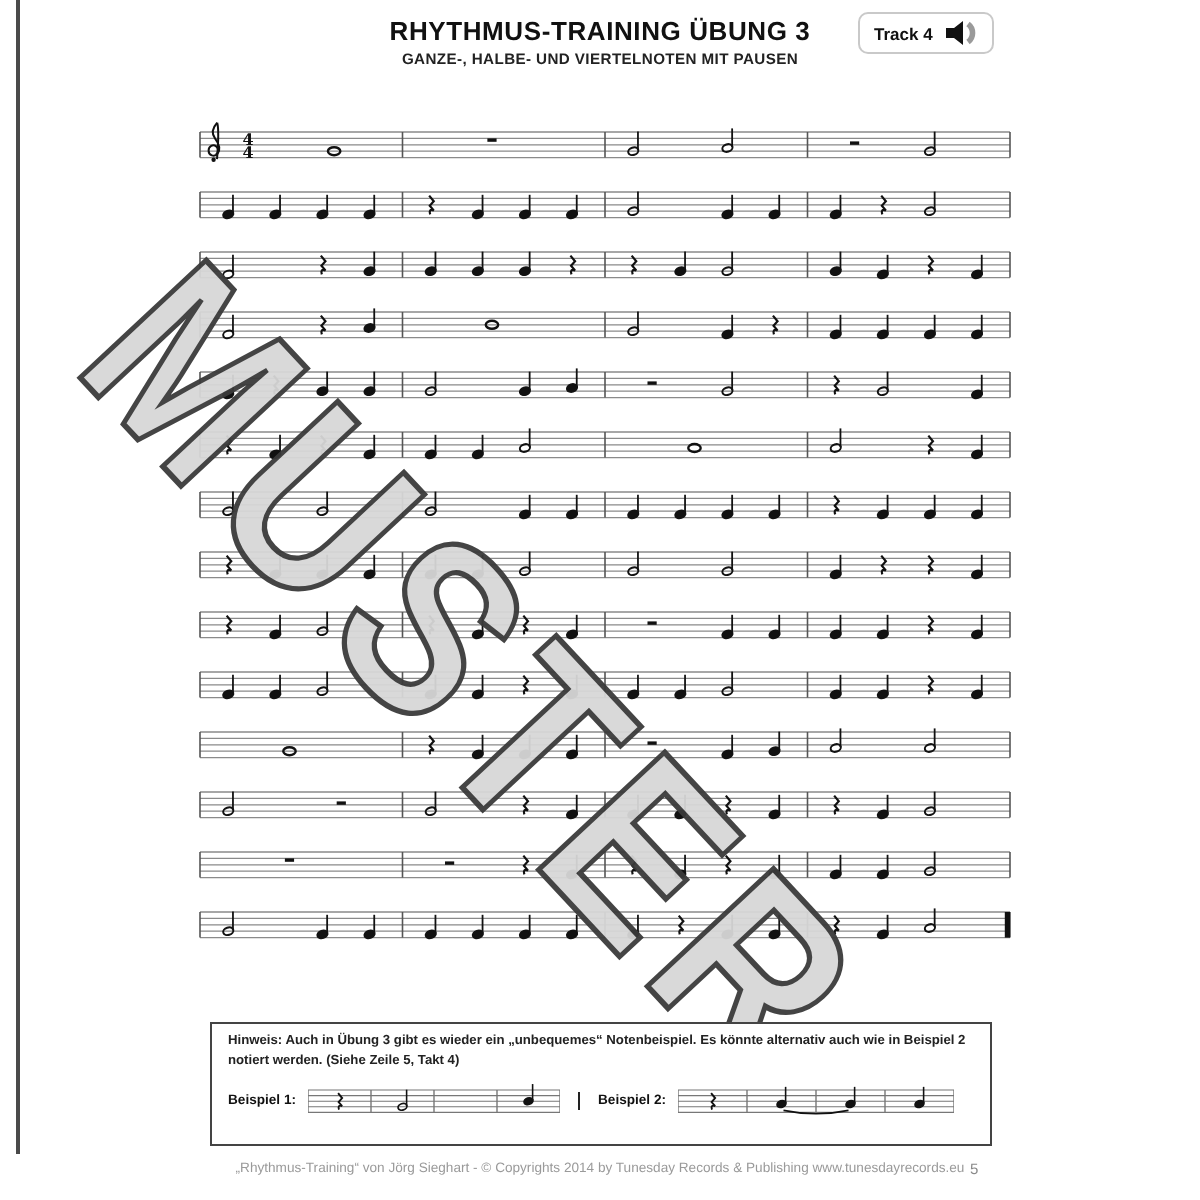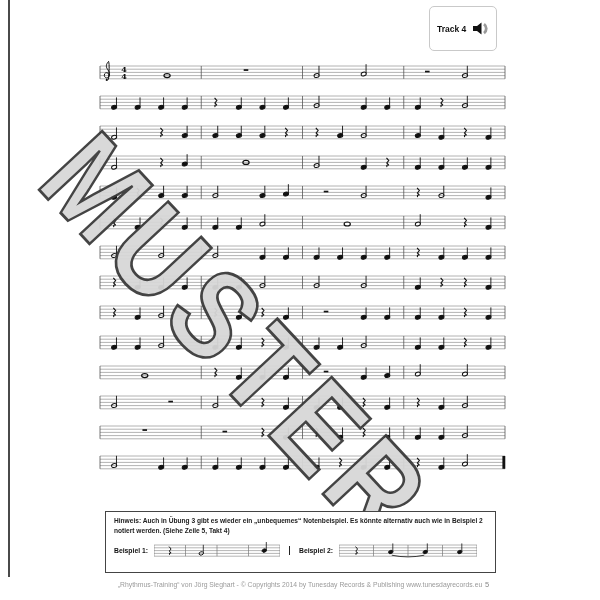--- a/index.html
+++ b/index.html
@@ -3,21 +3,21 @@
 <meta charset="utf-8">
 <style>
   html,body{margin:0;padding:0;background:#fff;}
   .page{position:relative;width:600px;height:600px;background:#fff;overflow:hidden;
         font-family:"Liberation Sans",sans-serif;outline:1px solid #e6e6e6;}
   .spine{position:absolute;left:8px;top:0;width:1.5px;height:577px;background:#4a4a4a;}
   .header{position:absolute;top:8px;left:0;width:100%;text-align:center;}
   .title{font-size:13px;font-weight:bold;letter-spacing:.3px;color:#111;}
   .subtitle{font-size:7.6px;font-weight:bold;letter-spacing:.2px;color:#222;margin-top:2px;}
   .track-badge{position:absolute;left:429px;top:6px;display:flex;align-items:center;gap:6px;
-        border:1px solid #c9c9c9;border-radius:5px;padding:15px 7px;background:#fff;z-index:7;}
+        border:1px solid #c9c9c9;border-radius:5px;padding:3px 7px;background:#fff;z-index:7;}
   .track-badge span{font-size:8.5px;font-weight:bold;color:#111;}
   #music-svg{position:absolute;left:0;top:0;z-index:1;}
   .watermark{position:absolute;left:112px;top:112px;z-index:4;pointer-events:none;
         transform:rotate(47deg) scaleY(1.18);transform-origin:0 0;
         font-family:"Liberation Sans",sans-serif;font-weight:bold;font-size:106px;
         letter-spacing:9px;line-height:1;color:#d7d7d7;
         -webkit-text-stroke:2.4px #3a3a3a;opacity:.95;}
   .hint-box{position:absolute;left:105px;top:511px;width:391px;height:62px;background:#fff;
         border:1px solid #444;z-index:6;box-sizing:border-box;}
   .hint-text{font-size:6.6px;font-weight:bold;color:#222;line-height:1.5;padding:4px 8px 1px 8px;}
@@ -27,20 +27,24 @@
   .footer{position:absolute;top:581px;left:0;width:100%;text-align:center;
         font-size:6.8px;color:#9a9a9a;z-index:6;}
   .page-number{position:absolute;left:485px;top:580px;font-size:7.5px;color:#8a8a8a;z-index:6;}
 </style>
 </head>
 <body>
 
 <div class="page">
   <div class="spine"></div>
 
+  <div class="header">
+    <div class="title">RHYTHMUS-TRAINING ÜBUNG 3</div>
+    <div class="subtitle">GANZE-, HALBE- UND VIERTELNOTEN MIT PAUSEN</div>
+  </div>
 
   <div class="track-badge">
     <span>Track 4</span>
     <svg width="17" height="13" viewBox="0 0 17 13">
       <polygon points="1,4 5,4 9.5,0.5 9.5,12.5 5,9 1,9" fill="#111"></polygon>
       <path d="M12,2 A5.6,5.6 0 0 1 12,11" stroke="#9a9a9a" stroke-width="2.8" fill="none"></path>
     </svg>
   </div>
 
   <svg id="music-svg" width="600" height="600" viewBox="0 0 600 600">

